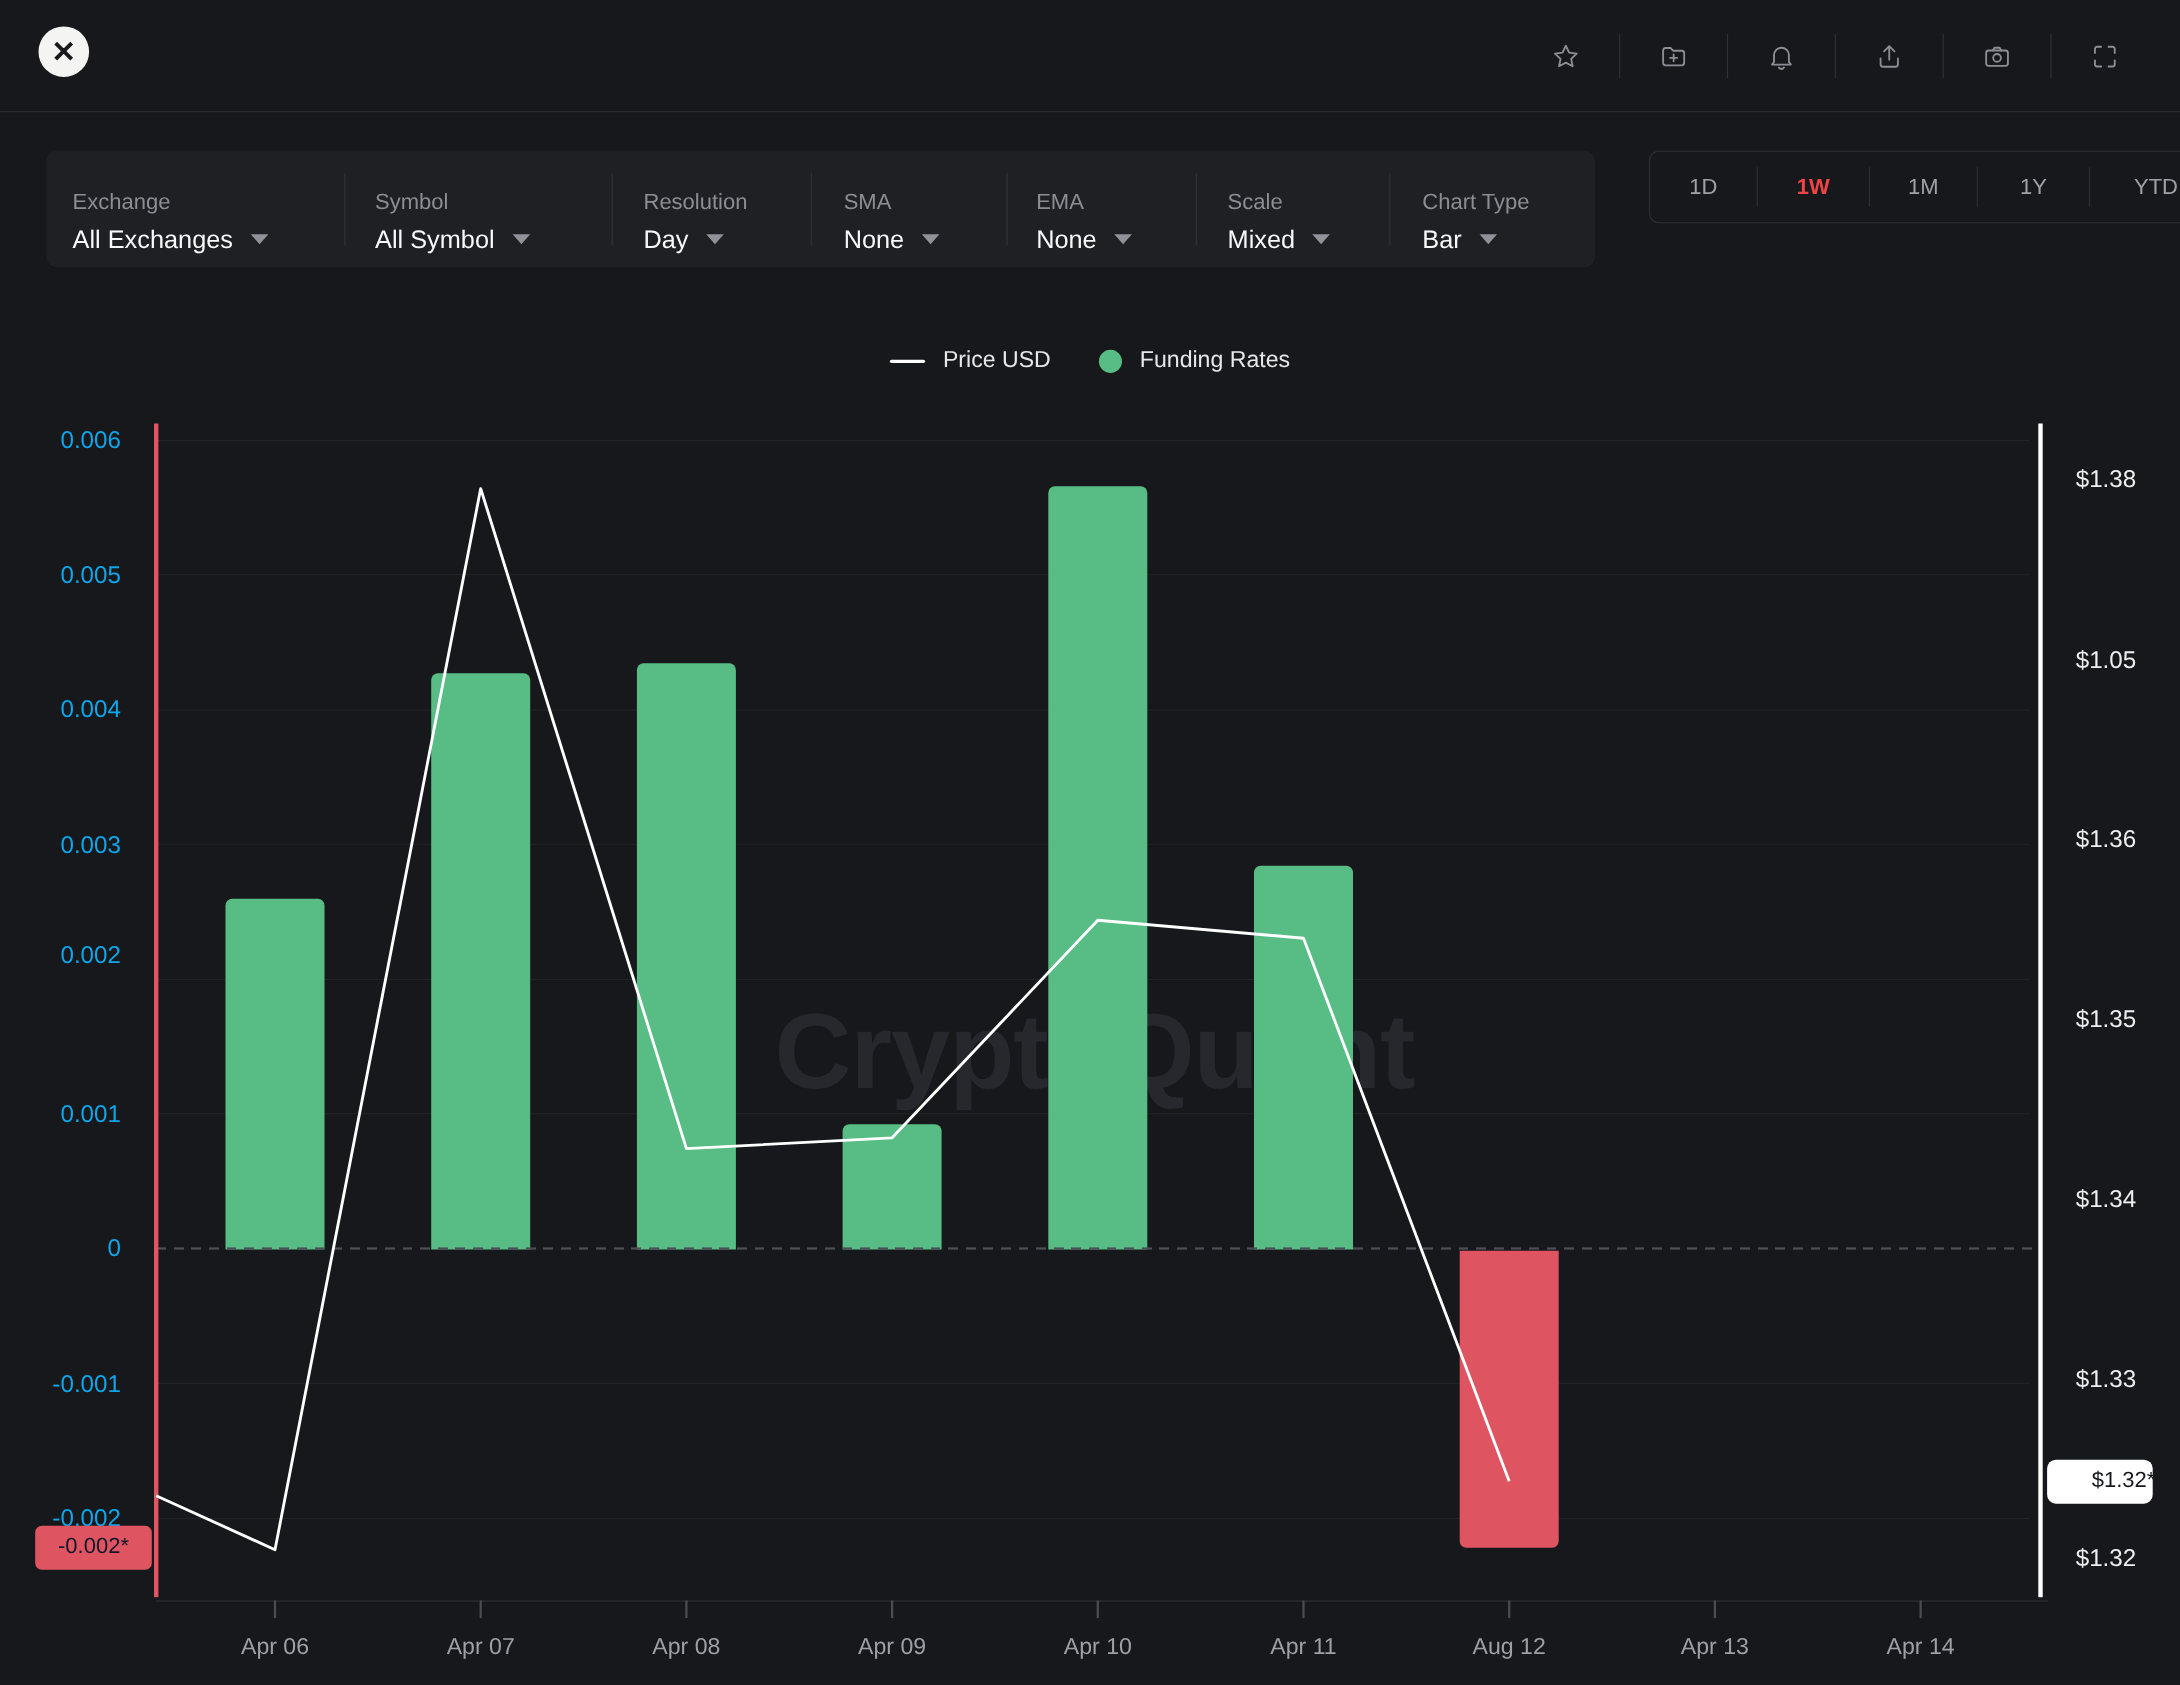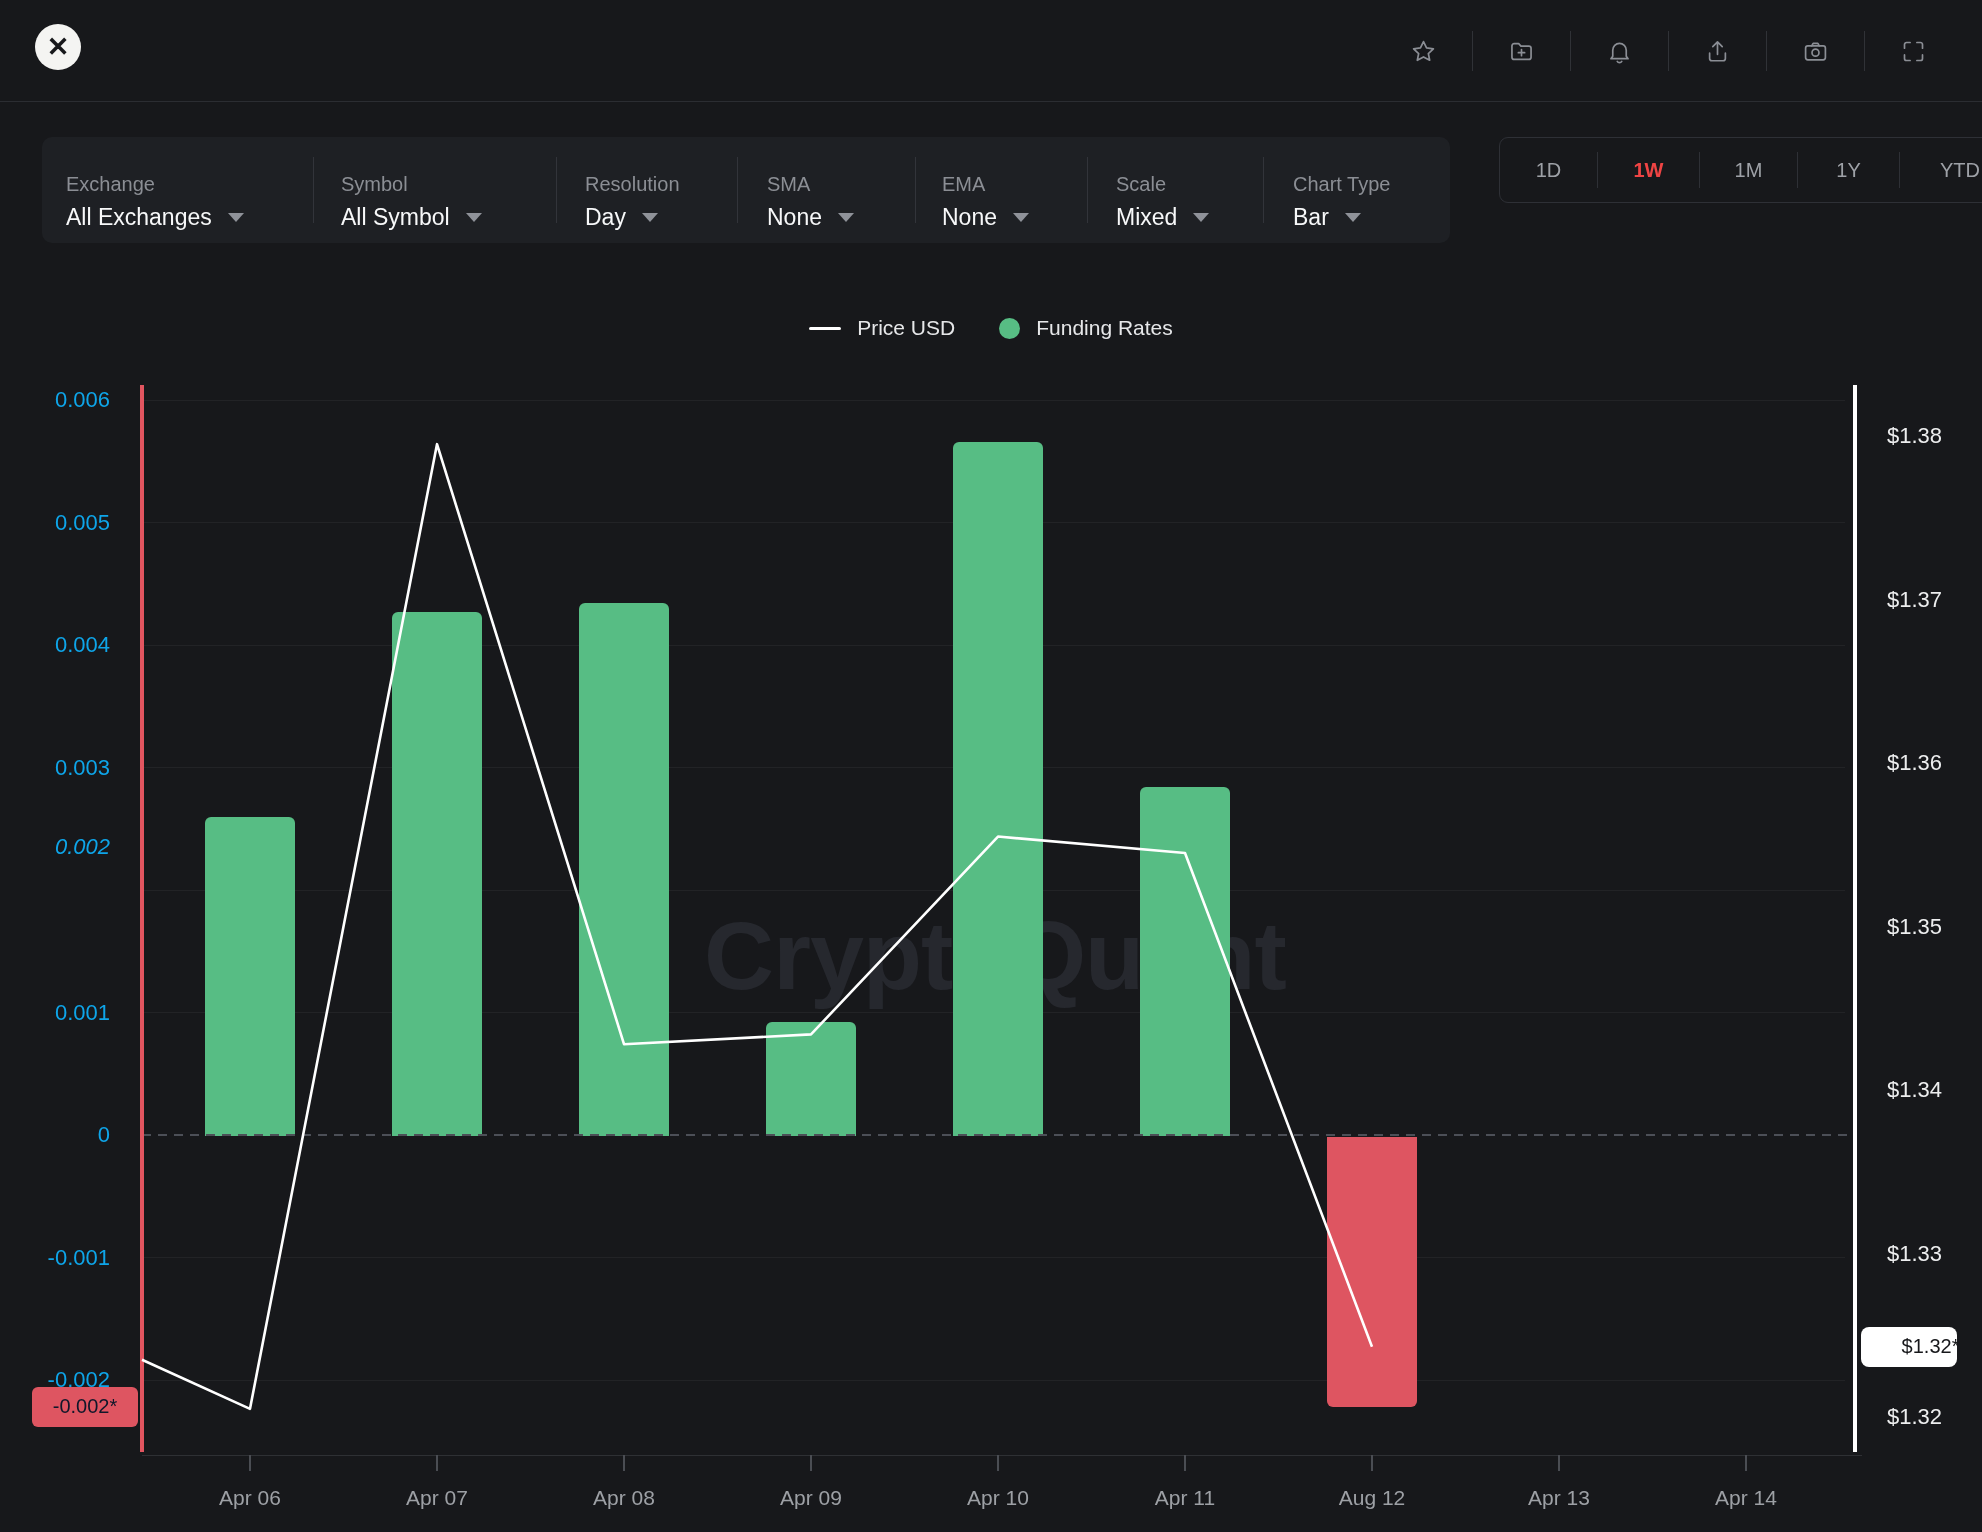--- a/index.html
+++ b/index.html
@@ -230,27 +230,27 @@
     <div class="gridline" style="left: 142px; width: 1703px; top: 767px;"></div>
     <div class="gridline" style="left: 142px; width: 1703px; top: 889.5px;"></div>
     <div class="gridline" style="left: 142px; width: 1703px; top: 1012px;"></div>
     <div class="gridline" style="left: 142px; width: 1703px; top: 1257px;"></div>
     <div class="gridline" style="left: 142px; width: 1703px; top: 1379.5px;"></div>
     <div class="baseline" style="left: 142px; width: 1720px; top: 1455px;"></div>
     <div class="ytick-left" style="left: 10px; top: 387px;">0.006</div>
     <div class="ytick-left" style="left: 10px; top: 509.5px;">0.005</div>
     <div class="ytick-left" style="left: 10px; top: 632px;">0.004</div>
     <div class="ytick-left" style="left: 10px; top: 754.5px;">0.003</div>
-    <div class="ytick-left" style="left: 10px; top: 834px; font-style: italic;">0.002</div>
+    <div class="ytick-left" style="left: 10px; top: 855px;">0.002</div>
     <div class="ytick-left" style="left: 10px; top: 999.5px;">0.001</div>
     <div class="ytick-left" style="left: 10px; top: 1122px;">0</div>
     <div class="ytick-left" style="left: 10px; top: 1244.5px;">-0.001</div>
     <div class="ytick-left" style="left: 10px; top: 1367px;">-0.002</div>
     <div class="ytick-right" style="left: 1887px; top: 423px;">$1.38</div>
-    <div class="ytick-right" style="left: 1887px; top: 586.5px;">$1.37</div>
+    <div class="ytick-right" style="left: 1887px; top: 586.5px;">$1.05</div>
     <div class="ytick-right" style="left: 1887px; top: 750px;">$1.36</div>
     <div class="ytick-right" style="left: 1887px; top: 913.5px;">$1.35</div>
     <div class="ytick-right" style="left: 1887px; top: 1077px;">$1.34</div>
     <div class="ytick-right" style="left: 1887px; top: 1240.5px;">$1.33</div>
     <div class="ytick-right" style="left: 1887px; top: 1404px;">$1.32</div>
     <div class="bar pos" style="left: 205px; top: 816.5px; width: 90px; height: 319.5px;"></div>
     <div class="bar pos" style="left: 392px; top: 611.925px; width: 90px; height: 524.075px;"></div>
     <div class="bar pos" style="left: 579px; top: 603.35px; width: 90px; height: 532.65px;"></div>
     <div class="bar pos" style="left: 766px; top: 1022.3px; width: 90px; height: 113.7px;"></div>
     <div class="bar pos" style="left: 953px; top: 441.65px; width: 90px; height: 694.35px;"></div>

